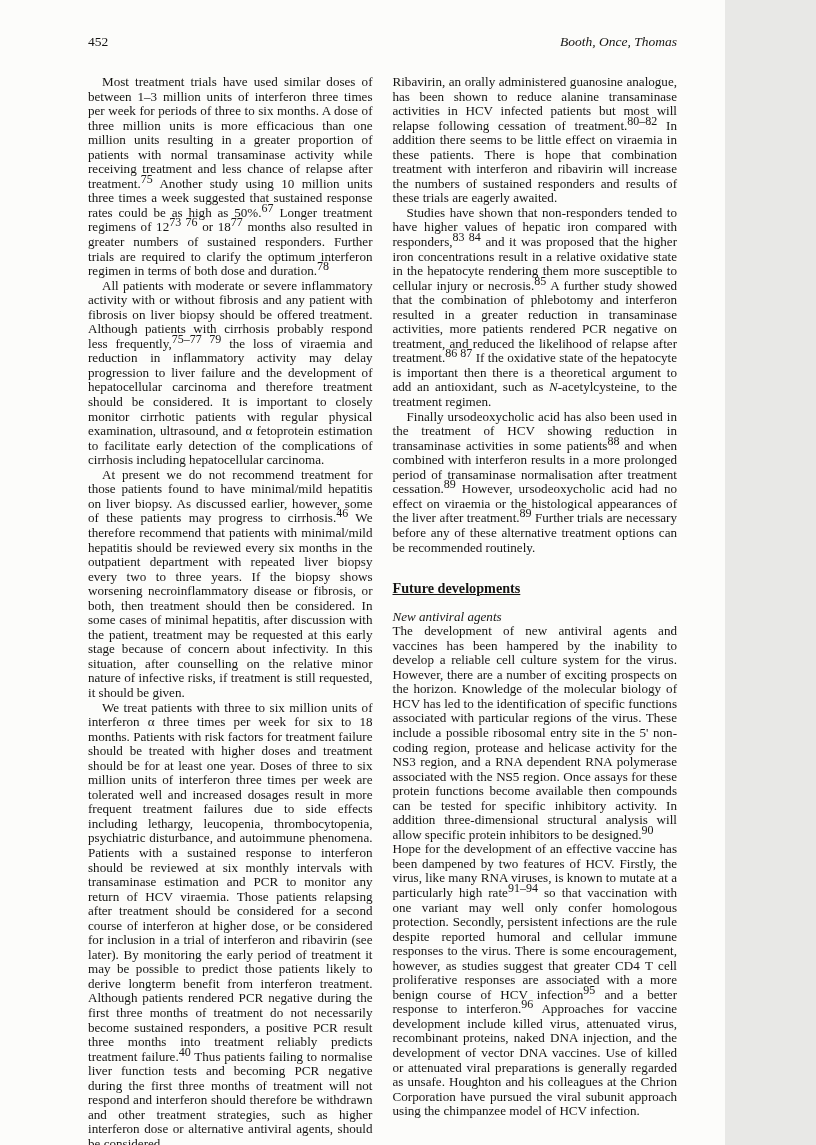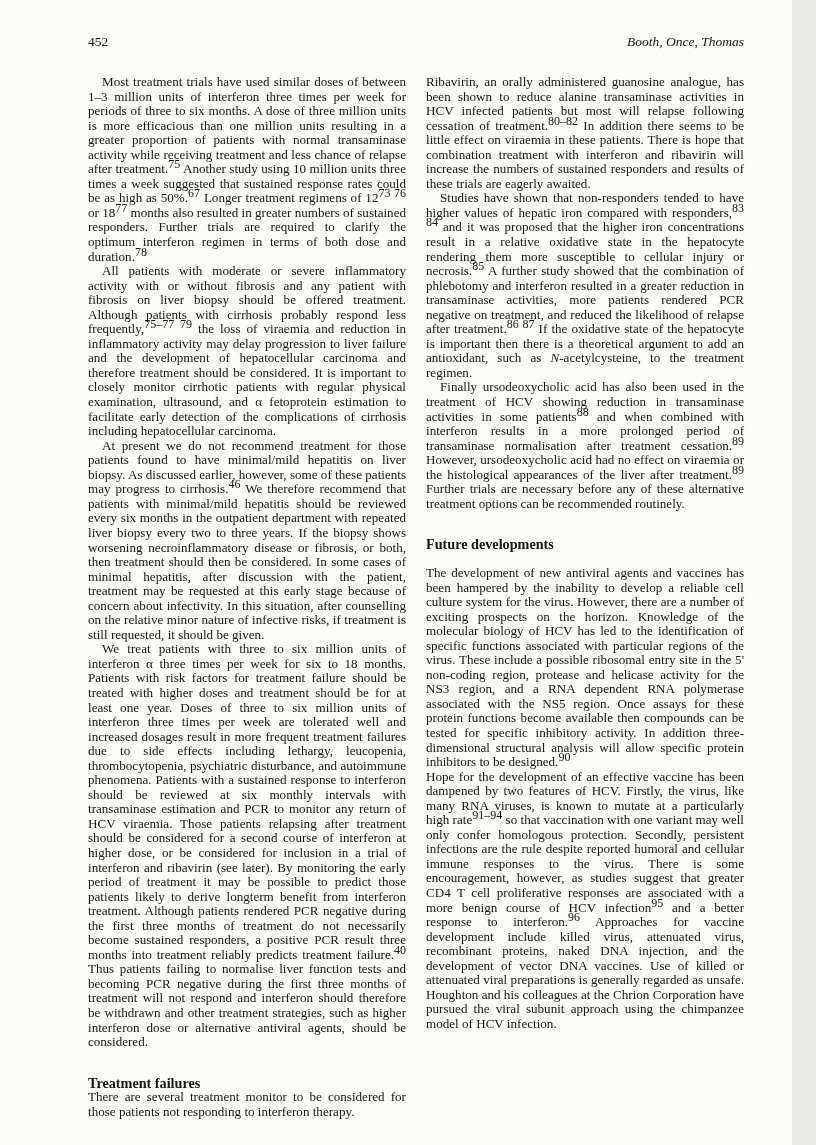--- a/index.html
+++ b/index.html
@@ -2,21 +2,21 @@
 <html><head>
 <meta charset="utf-8">
 <style>
   html, body {
     margin: 0;
     padding: 0;
     background: #e8e8e6;
   }
   .sheet {
     position: relative;
-    width: 792px;
+    width: 725px;
     height: 1145px;
     background: #fcfcfa;
     color: #151412;
     font-family: "Liberation Serif", serif;
     box-sizing: border-box;
     padding: 34px 48px 0 88px;
     overflow: hidden;
   }
   .running-header {
     display: flex;
@@ -51,20 +51,21 @@
     position: relative;
     top: -0.42em;
   }
   .sec-heading {
     font-weight: bold;
     font-size: 14.2px;
     margin-top: 26px;
   }
   .sec-heading.space-after {
     margin-bottom: 14px;
+    text-decoration: underline;
   }
   .sub-heading {
     font-style: italic;
     margin-top: 26px;
   }
   .sub-heading.first {
     margin-top: 0;
   }
 </style>
 </head>
@@ -82,17 +83,18 @@
         <p class="para indent"><span>At present we do not recommend treatment for those patients found to have minimal/mild hepatitis on liver biopsy. As discussed earlier, however, some of these patients may progress to cirrhosis.</span><sup>46</sup><span> We therefore recommend that patients with minimal/mild hepatitis should be reviewed every six months in the outpatient department with repeated liver biopsy every two to three years. If the biopsy shows worsening necroinflammatory disease or fibrosis, or both, then treatment should then be considered. In some cases of minimal hepatitis, after discussion with the patient, treatment may be requested at this early stage because of concern about infectivity. In this situation, after counselling on the relative minor nature of infective risks, if treatment is still requested, it should be given.</span></p>
         <p class="para indent"><span>We treat patients with three to six million units of interferon α three times per week for six to 18 months. Patients with risk factors for treatment failure should be treated with higher doses and treatment should be for at least one year. Doses of three to six million units of interferon three times per week are tolerated well and increased dosages result in more frequent treatment failures due to side effects including lethargy, leucopenia, thrombocytopenia, psychiatric disturbance, and autoimmune phenomena. Patients with a sustained response to interferon should be reviewed at six monthly intervals with transaminase estimation and PCR to monitor any return of HCV viraemia. Those patients relapsing after treatment should be considered for a second course of interferon at higher dose, or be considered for inclusion in a trial of interferon and ribavirin (see later). By monitoring the early period of treatment it may be possible to predict those patients likely to derive longterm benefit from interferon treatment. Although patients rendered PCR negative during the first three months of treatment do not necessarily become sustained responders, a positive PCR result three months into treatment reliably predicts treatment failure.</span><sup>40</sup><span> Thus patients failing to normalise liver function tests and becoming PCR negative during the first three months of treatment will not respond and interferon should therefore be withdrawn and other treatment strategies, such as higher interferon dose or alternative antiviral agents, should be considered.</span></p>
         <div class="sec-heading">Treatment failures</div>
         <p class="para"><span>There are several treatment monitor to be considered for those patients not responding to interferon therapy.</span></p>
       </div>
     <div class="col" id="col-right">
         <p class="para"><span>Ribavirin, an orally administered guanosine analogue, has been shown to reduce alanine transaminase activities in HCV infected patients but most will relapse following cessation of treatment.</span><sup>80–82</sup><span> In addition there seems to be little effect on viraemia in these patients. There is hope that combination treatment with interferon and ribavirin will increase the numbers of sustained responders and results of these trials are eagerly awaited.</span></p>
         <p class="para indent"><span>Studies have shown that non-responders tended to have higher values of hepatic iron compared with responders,</span><sup>83 84</sup><span> and it was proposed that the higher iron concentrations result in a relative oxidative state in the hepatocyte rendering them more susceptible to cellular injury or necrosis.</span><sup>85</sup><span> A further study showed that the combination of phlebotomy and interferon resulted in a greater reduction in transaminase activities, more patients rendered PCR negative on treatment, and reduced the likelihood of relapse after treatment.</span><sup>86 87</sup><span> If the oxidative state of the hepatocyte is important then there is a theoretical argument to add an antioxidant, such as </span><i>N</i><span>-acetylcysteine, to the treatment regimen.</span></p>
         <p class="para indent"><span>Finally ursodeoxycholic acid has also been used in the treatment of HCV showing reduction in transaminase activities in some patients</span><sup>88</sup><span> and when combined with interferon results in a more prolonged period of transaminase normalisation after treatment cessation.</span><sup>89</sup><span> However, ursodeoxycholic acid had no effect on viraemia or the histological appearances of the liver after treatment.</span><sup>89</sup><span> Further trials are necessary before any of these alternative treatment options can be recommended routinely.</span></p>
         <div class="sec-heading space-after">Future developments</div>
+        <div class="sub-heading first">New antiviral agents</div>
         <p class="para"><span>The development of new antiviral agents and vaccines has been hampered by the inability to develop a reliable cell culture system for the virus. However, there are a number of exciting prospects on the horizon. Knowledge of the molecular biology of HCV has led to the identification of specific functions associated with particular regions of the virus. These include a possible ribosomal entry site in the 5' non-coding region, protease and helicase activity for the NS3 region, and a RNA dependent RNA polymerase associated with the NS5 region. Once assays for these protein functions become available then compounds can be tested for specific inhibitory activity. In addition three-dimensional structural analysis will allow specific protein inhibitors to be designed.</span><sup>90</sup></p>
         <p class="para"><span>Hope for the development of an effective vaccine has been dampened by two features of HCV. Firstly, the virus, like many RNA viruses, is known to mutate at a particularly high rate</span><sup>91–94</sup><span> so that vaccination with one variant may well only confer homologous protection. Secondly, persistent infections are the rule despite reported humoral and cellular immune responses to the virus. There is some encouragement, however, as studies suggest that greater CD4 T cell proliferative responses are associated with a more benign course of HCV infection</span><sup>95</sup><span> and a better response to interferon.</span><sup>96</sup><span> Approaches for vaccine development include killed virus, attenuated virus, recombinant proteins, naked DNA injection, and the development of vector DNA vaccines. Use of killed or attenuated viral preparations is generally regarded as unsafe. Houghton and his colleagues at the Chrion Corporation have pursued the viral subunit approach using the chimpanzee model of HCV infection.</span></p>
       </div>
   </div>
 </div>
 
 </body></html>

